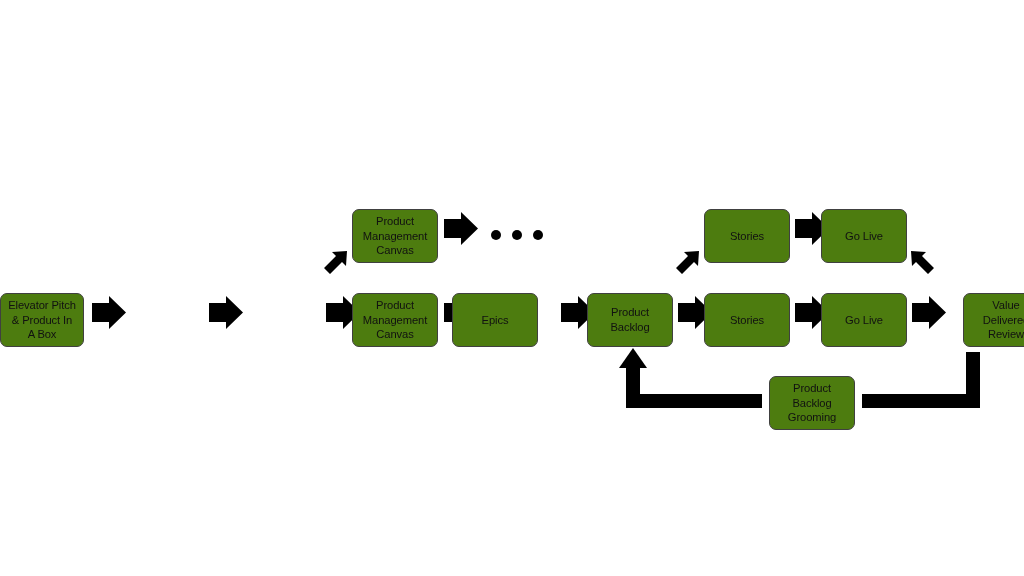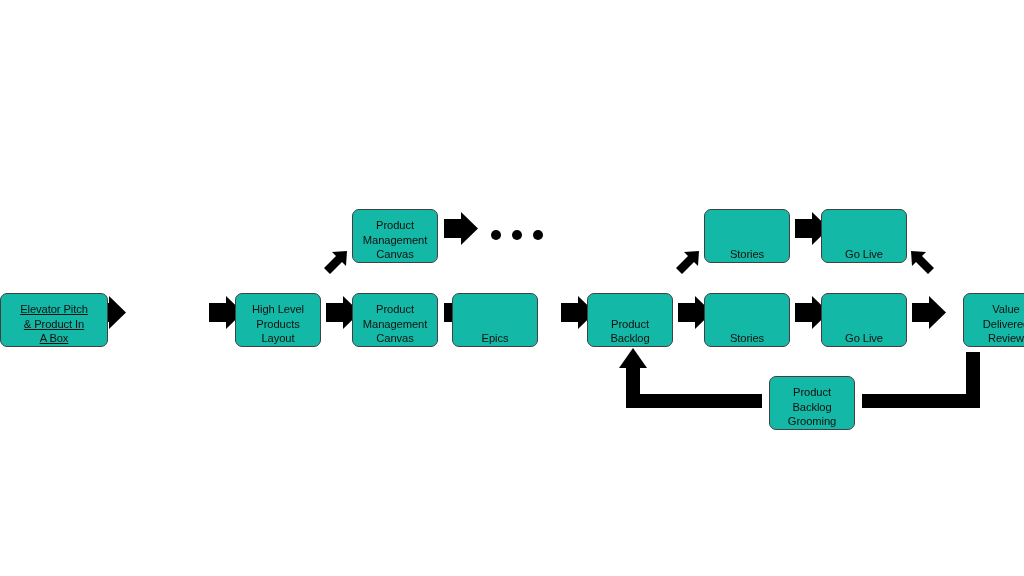--- a/index.html
+++ b/index.html
@@ -16,25 +16,25 @@
   }
   #canvas {
     position: absolute;
     left: 0; top: 0;
     width: 1024px;
     height: 576px;
   }
   .node {
     position: absolute;
     box-sizing: border-box;
-    background: #14b8a6;
+    background: #4d7c0f;
     border: 1.3px solid #404040;
     border-radius: 7px;
     display: flex;
-    align-items: flex-end;
+    align-items: center;
     justify-content: center;
     text-align: center;
     color: #111111;
     font-size: 11.2px;
     line-height: 14.6px;
     letter-spacing: -0.1px;
     z-index: 3;
   }
   .node span {
     display: block;
@@ -123,32 +123,27 @@
       </g>
       <g>
         <path d="M676,268 L688,256 L684,252 L699,251 L698,266 L694,262 L682,274 Z"></path>
       </g>
       <g>
         <path d="M934,268 L922,256 L926,252 L911,251 L912,266 L916,262 L928,274 Z"></path>
       </g>
     </g>
   </svg>
 
-  <div class="node" style="left:0px;  top:293px; width:108px;  height:54px;text-decoration:underline;">
+  <div class="node" style="left:0px;  top:293px; width:84px;  height:54px;">
     <span>Elevator Pitch
 &amp; Product In
 A Box</span>
   </div>
 
 
-  <div class="node" style="left:235px; top:293px; width:86px; height:54px;">
-    <span>High Level
-Products
-Layout</span>
-  </div>
 
   <div class="node" style="left:352px; top:209px; width:86px; height:54px;">
     <span>Product
 Management
 Canvas</span>
   </div>
 
   <div class="node" style="left:352px; top:293px; width:86px; height:54px;">
     <span>Product
 Management

